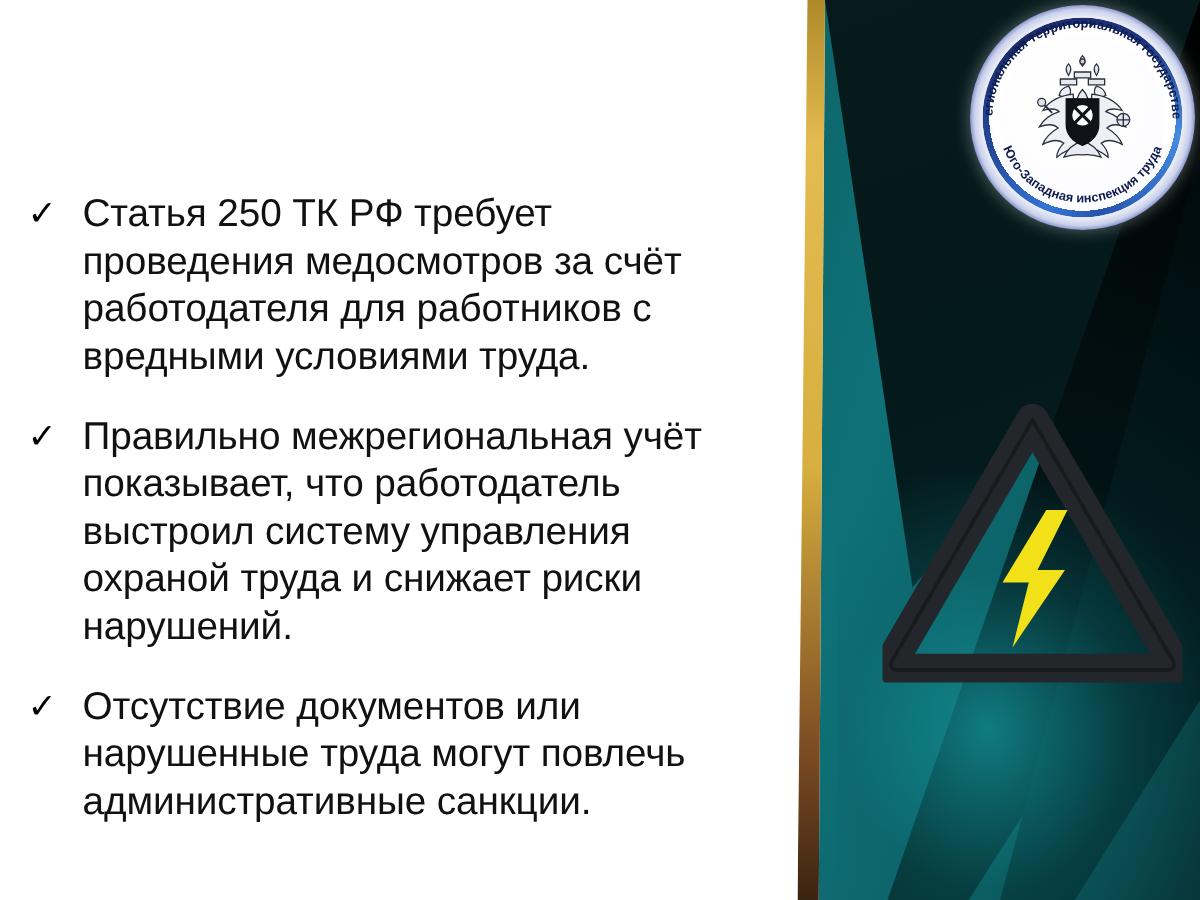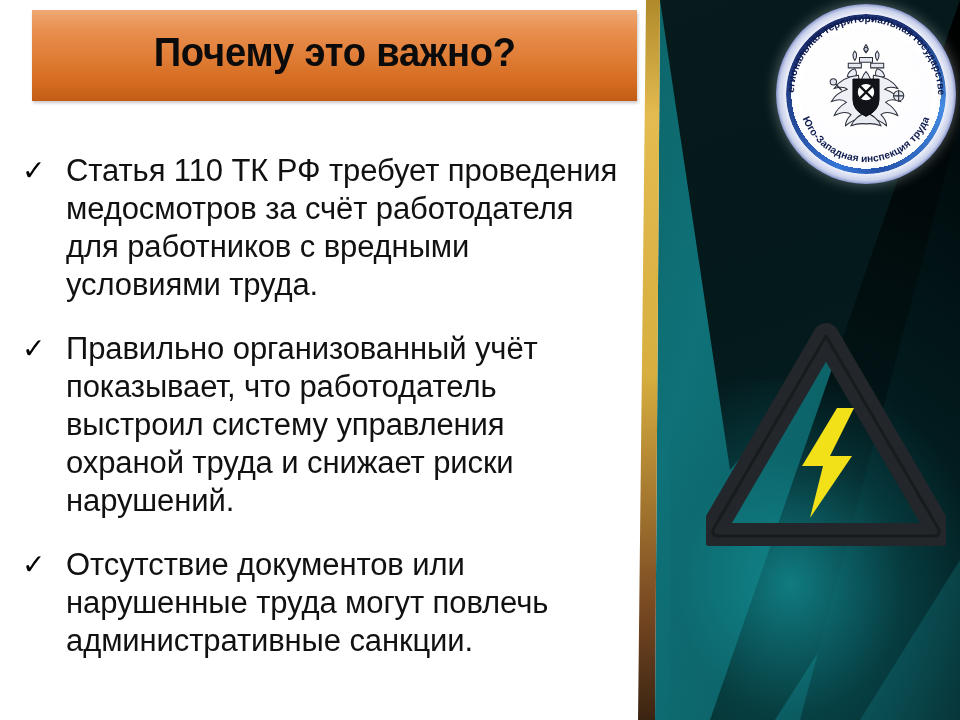--- a/index.html
+++ b/index.html
@@ -257,32 +257,29 @@
   <div class="hazard">
     <svg viewBox="0 0 240 224">
       <g>
         <path d="M120 14 L232 206 Q236 214 226 214 L14 214 Q4 214 8 206 Z" fill="none" stroke="#23262a" stroke-width="26" stroke-linejoin="round"></path>
         <path d="M120 14 L232 206 Q236 214 226 214 L14 214 Q4 214 8 206 Z" fill="none" stroke="#101214" stroke-width="3" stroke-linejoin="round" opacity="0.55"></path>
       </g>
       <path d="M131 86 L96 144 L117 144 L104 196 L146 134 L124 134 L148 86 Z" fill="#F2E019"></path>
     </svg>
   </div>
 
-  <div class="title-banner">
-    <div class="title-text">Почему это важно?</div>
-  </div>
 
   <div class="bullets">
     <div class="bullet">
       <div class="check">✓</div>
-      <div class="btext">Статья 110 ТК РФ требует проведения медосмотров за счёт работодателя для работников с вредными условиями труда.</div>
+      <div class="btext">Статья 250 ТК РФ требует проведения медосмотров за счёт работодателя для работников с вредными условиями труда.</div>
     </div>
     <div class="bullet">
       <div class="check">✓</div>
-      <div class="btext">Правильно организованный учёт показывает, что работодатель выстроил систему управления охраной труда и снижает риски нарушений.</div>
+      <div class="btext">Правильно межрегиональная учёт показывает, что работодатель выстроил систему управления охраной труда и снижает риски нарушений.</div>
     </div>
     <div class="bullet">
       <div class="check">✓</div>
       <div class="btext">Отсутствие документов или нарушенные труда могут повлечь административные санкции.</div>
     </div>
   </div>
 
 </div>
 
 </body></html>

